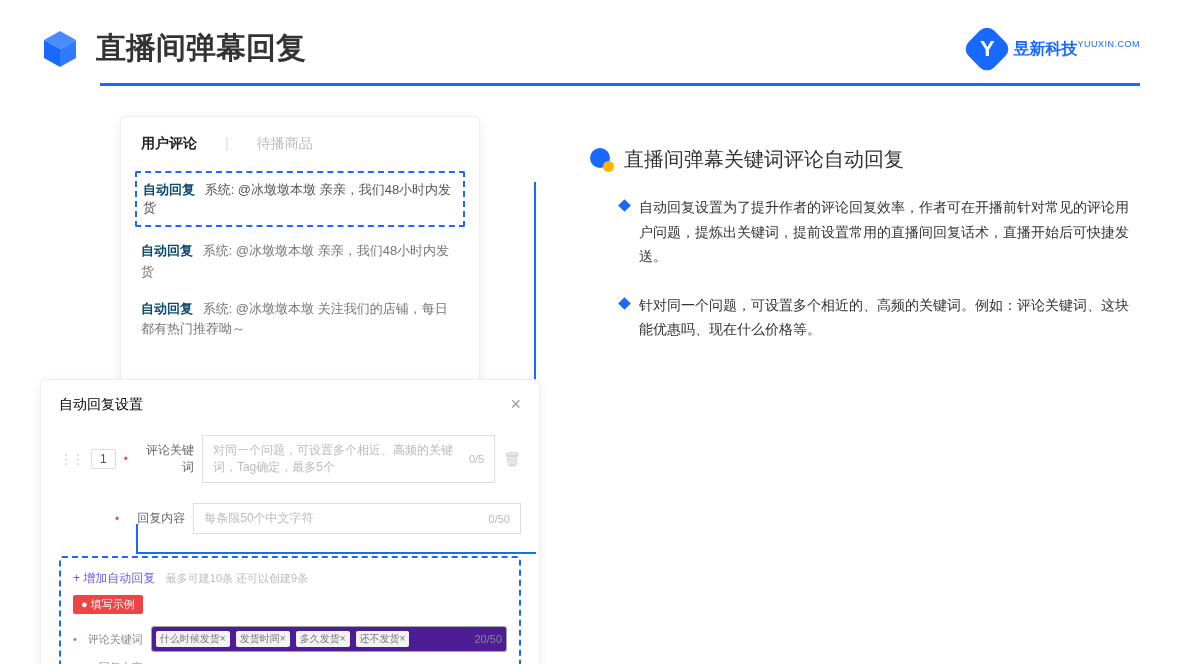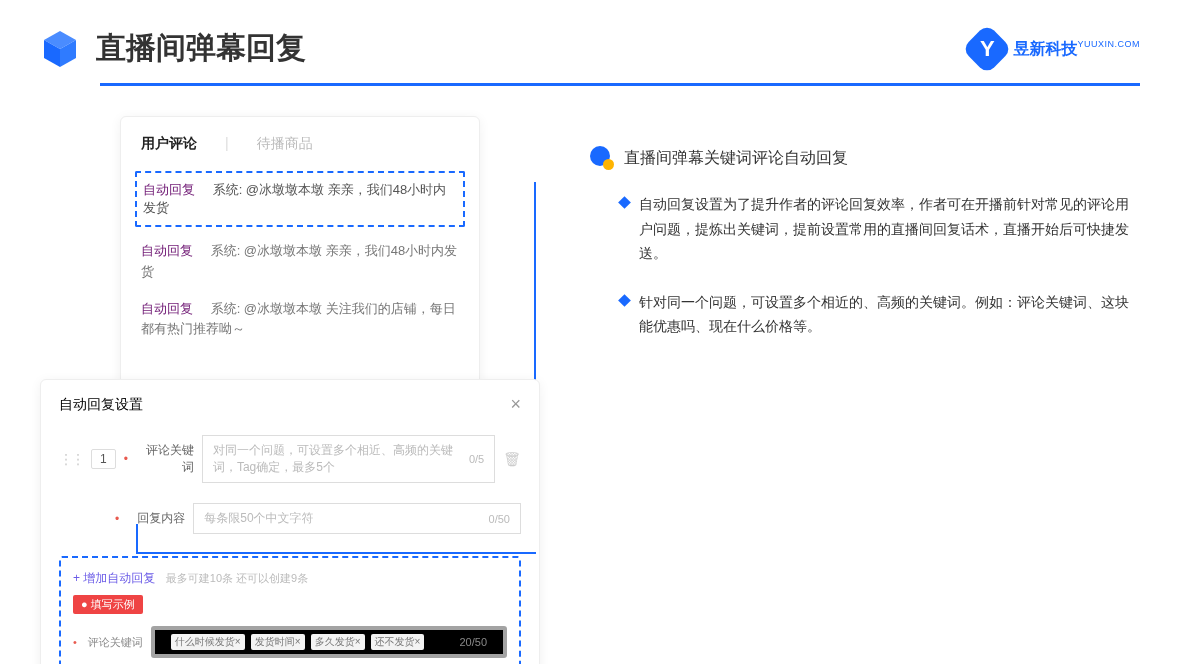--- a/index.html
+++ b/index.html
@@ -18,46 +18,46 @@
 .content{display:flex;padding:30px 40px 0 40px;gap:40px}
 .left-col{flex:0 0 510px;position:relative}
 .right-col{flex:1;padding-top:30px}
 .card{background:#fff;border:1px solid #eee;border-radius:6px;box-shadow:0 2px 12px rgba(0,0,0,.06)}
 .comment-card{width:360px;margin-left:80px;padding:18px 0 40px 0;position:relative}
 .tabs{display:flex;gap:28px;padding:0 20px 12px 20px;font-size:14px}
 .tab-active{font-weight:bold;color:#222}
 .tab-inactive{color:#bbb}
 .tab-sep{color:#ddd}
 .highlight-box{border:2px dashed #1969ff;margin:6px 14px;padding:8px 6px;border-radius:2px;font-size:13px;color:#555}
-.ar-label{color:#701a75;font-weight:400;margin-right:14px}
+.ar-label{color:#0c4a6e;font-weight:700;margin-right:6px}
 .comment-row{padding:8px 20px;font-size:13px;color:#777;line-height:1.6}
 .settings-card{width:500px;margin-top:-10px;padding:14px 18px 18px 18px;position:relative;z-index:2}
 .settings-header{display:flex;justify-content:space-between;align-items:center;padding-bottom:10px;font-size:14px}
 .close-x{color:#999;font-size:18px;cursor:pointer}
 .form-row{display:flex;align-items:center;gap:8px;padding:10px 0;font-size:12px}
 .dots{color:#ccc;font-size:14px;letter-spacing:-2px}
 .num-box{border:1px solid #ddd;padding:2px 8px;font-size:12px;color:#555;border-radius:2px}
 .req{color:#e85a4f}
 .label{color:#666;font-size:12px;width:58px;text-align:right}
 .input-box{flex:1;border:1px solid #ddd;border-radius:0;padding:6px 10px;display:flex;justify-content:space-between;align-items:center;font-size:12px;color:#bbb}
 .input-box .count{color:#bbb;font-size:11px}
 .trash{color:#ccc;font-size:14px}
 .dashed-section{border:2px dashed #1969ff;border-radius:3px;padding:10px 12px 14px 12px;margin-top:12px}
 .add-link{color:#6b5ce7;font-size:12px}
 .add-note{color:#bbb;font-size:11px;margin-left:6px}
 .badge{display:inline-block;background:#ef4444;color:#fff;font-size:11px;padding:2px 8px;border-radius:2px;margin:8px 0}
 .example-row{display:flex;align-items:center;gap:8px;padding:4px 0;font-size:11px}
 .example-label{color:#888;width:58px;text-align:right}
-.example-input{flex:1;border:4px solid #a3a3a3;background:#000000;border-radius:3px;padding:4px 16px;display:flex;justify-content:space-between;align-items:center;font-size:11px;color:#888}
+.example-input{flex:1;border:1px solid #a3a3a3;background:#4c1d95;border-radius:3px;padding:4px 4px;display:flex;justify-content:space-between;align-items:center;font-size:11px;color:#888}
 .tag{display:inline-block;background:#f3f3f3;color:#777;padding:1px 4px;margin-right:3px;font-size:10px;border-radius:2px}
 .section-title{display:flex;align-items:center;gap:10px;margin-bottom:22px}
 .dot-icon{position:relative;width:24px;height:24px}
 .dot-blue{width:20px;height:20px;background:#1969ff;border-radius:50%;position:absolute;top:0;left:0}
 .dot-yellow{width:11px;height:11px;background:#ffb400;border-radius:50%;position:absolute;bottom:0;right:0}
-.section-heading{font-size:16px;font-weight:500;color:#333}
+.section-heading{font-size:20px;font-weight:500;color:#333}
 .bullet-item{display:flex;gap:10px;margin-bottom:24px;padding-left:30px}
 .diamond{width:9px;height:9px;background:#1969ff;transform:rotate(45deg);flex-shrink:0;margin-top:6px}
 .bullet-text{font-size:14px;color:#333;line-height:1.75}
 .connector1{position:absolute;border-right:2px solid #1969ff;border-bottom:2px solid #1969ff;width:40px;height:340px;top:66px;left:456px;z-index:0}
 .connector2{position:absolute;border-left:2px solid #1969ff;border-bottom:2px solid #1969ff;width:400px;height:30px;top:408px;left:96px;z-index:3}
 </style>
 </head>
 <body>
 
 <div class="header">

